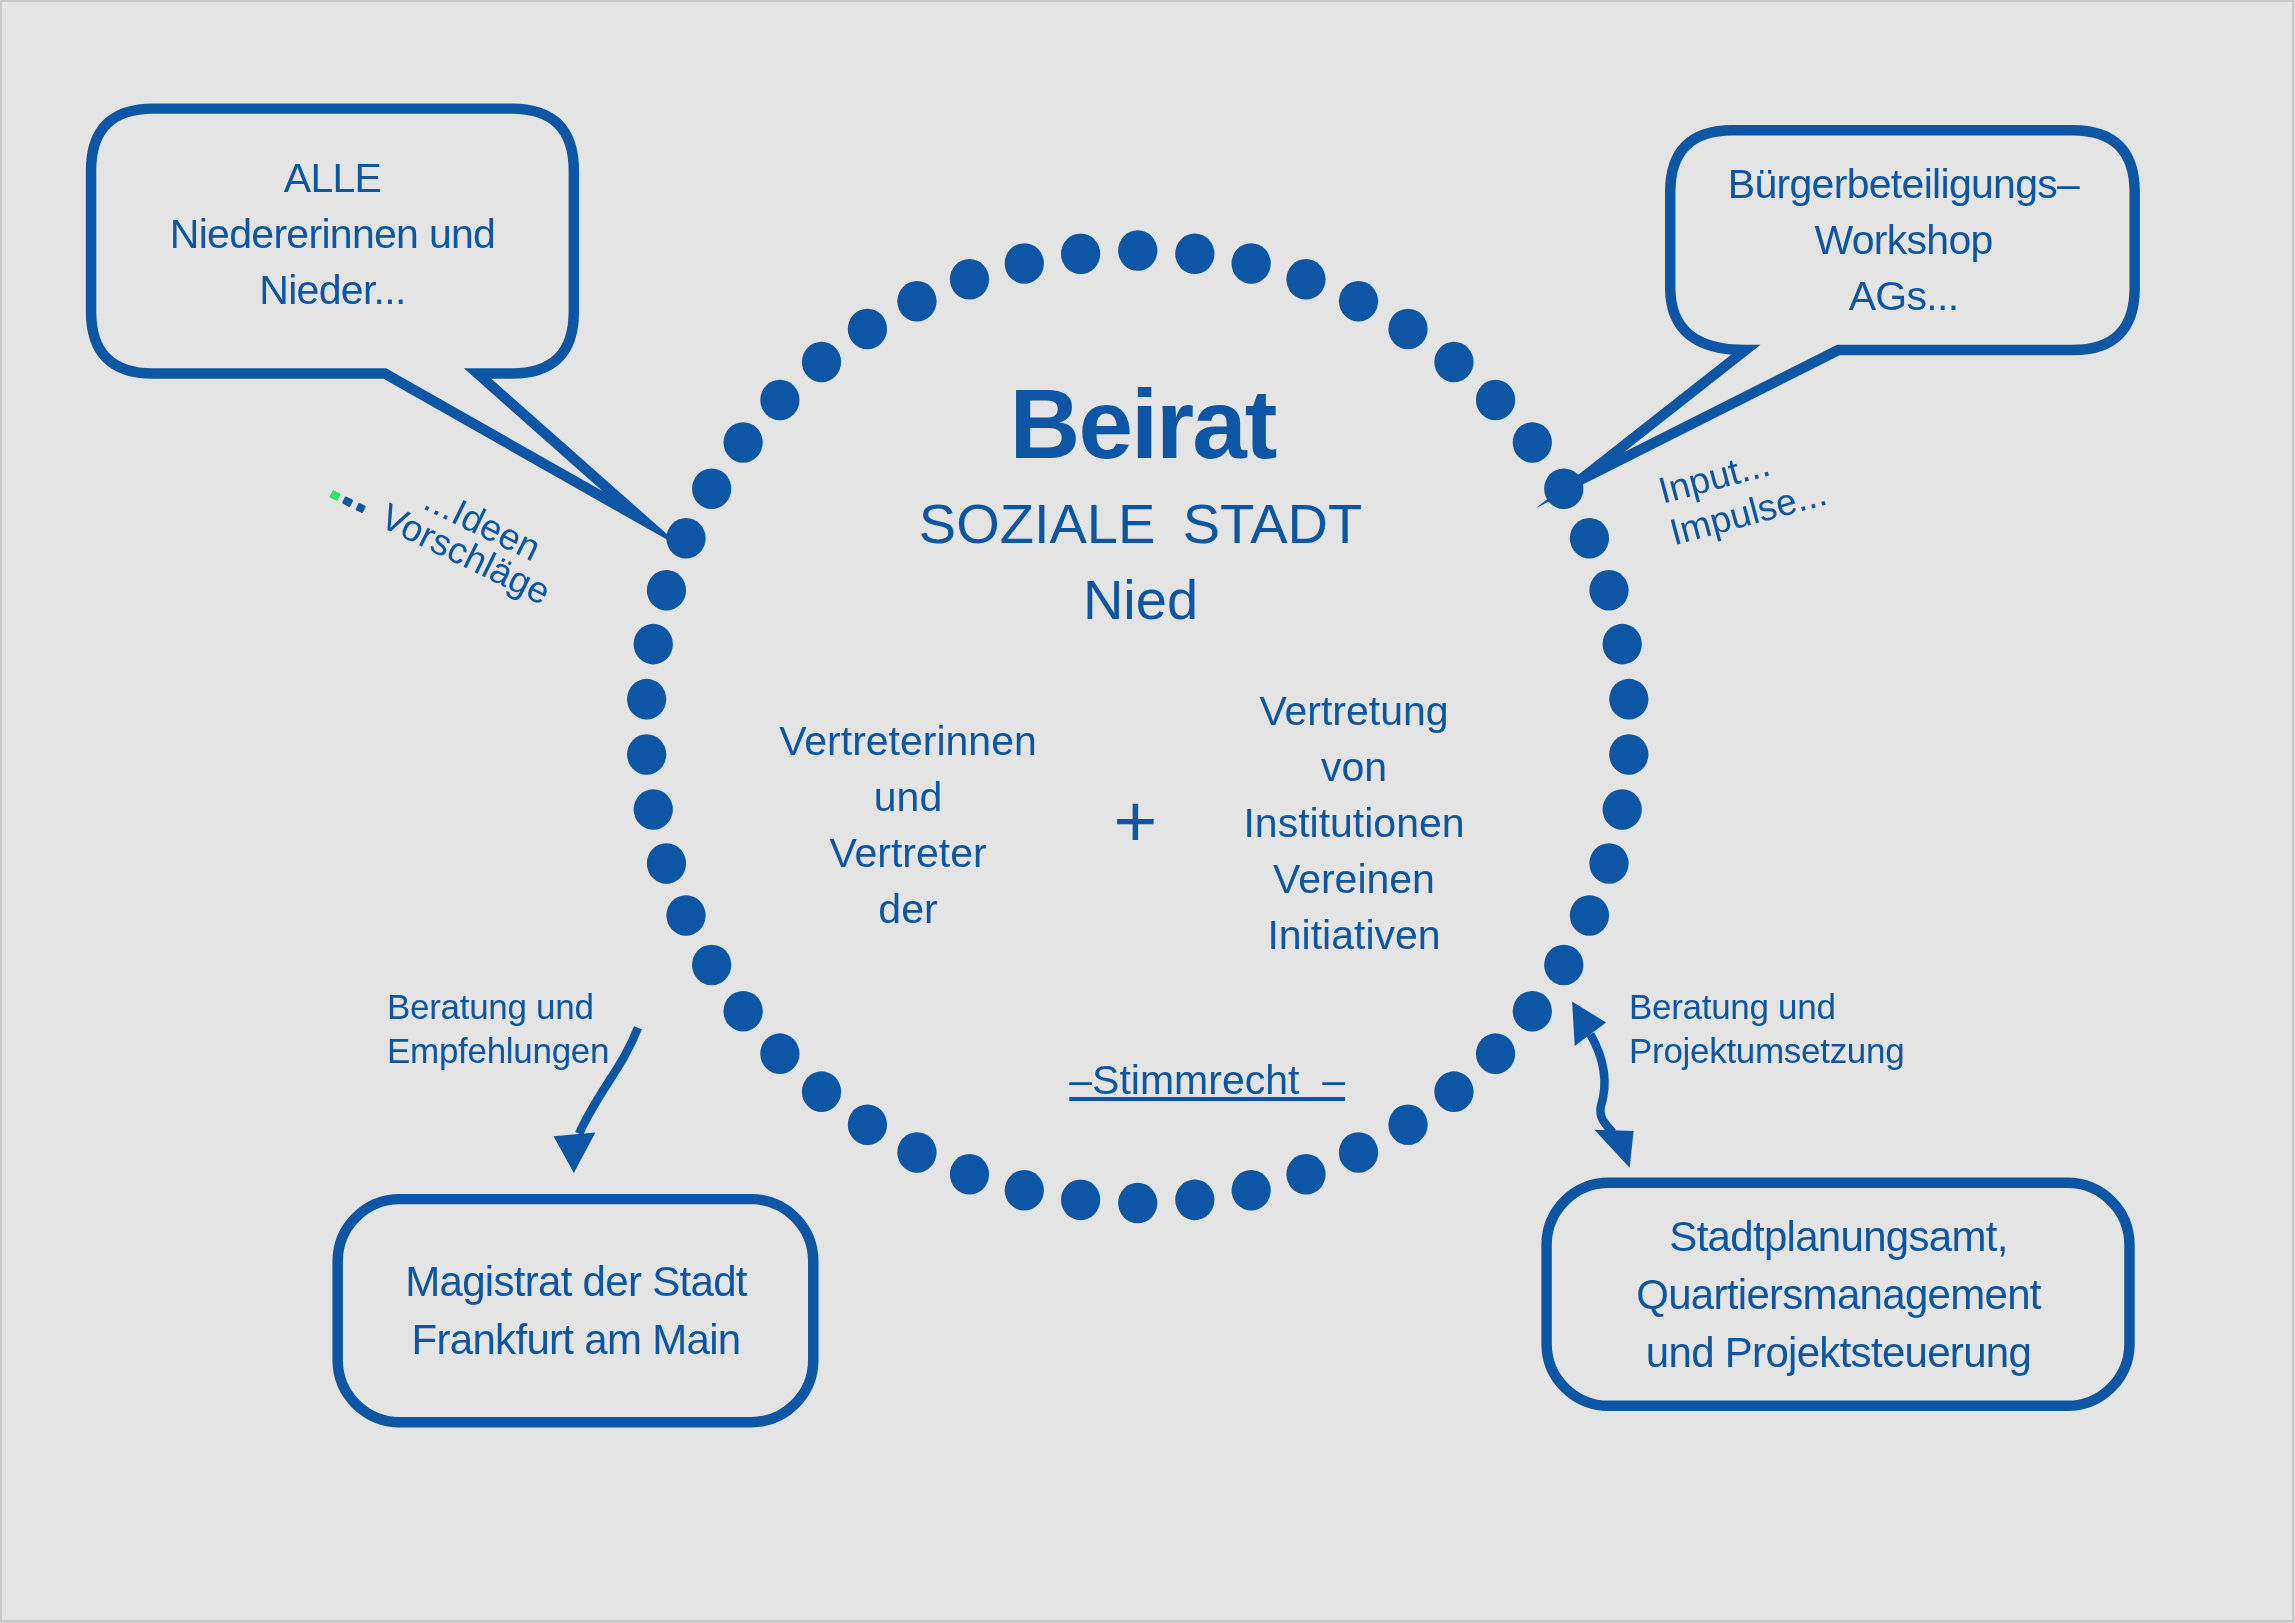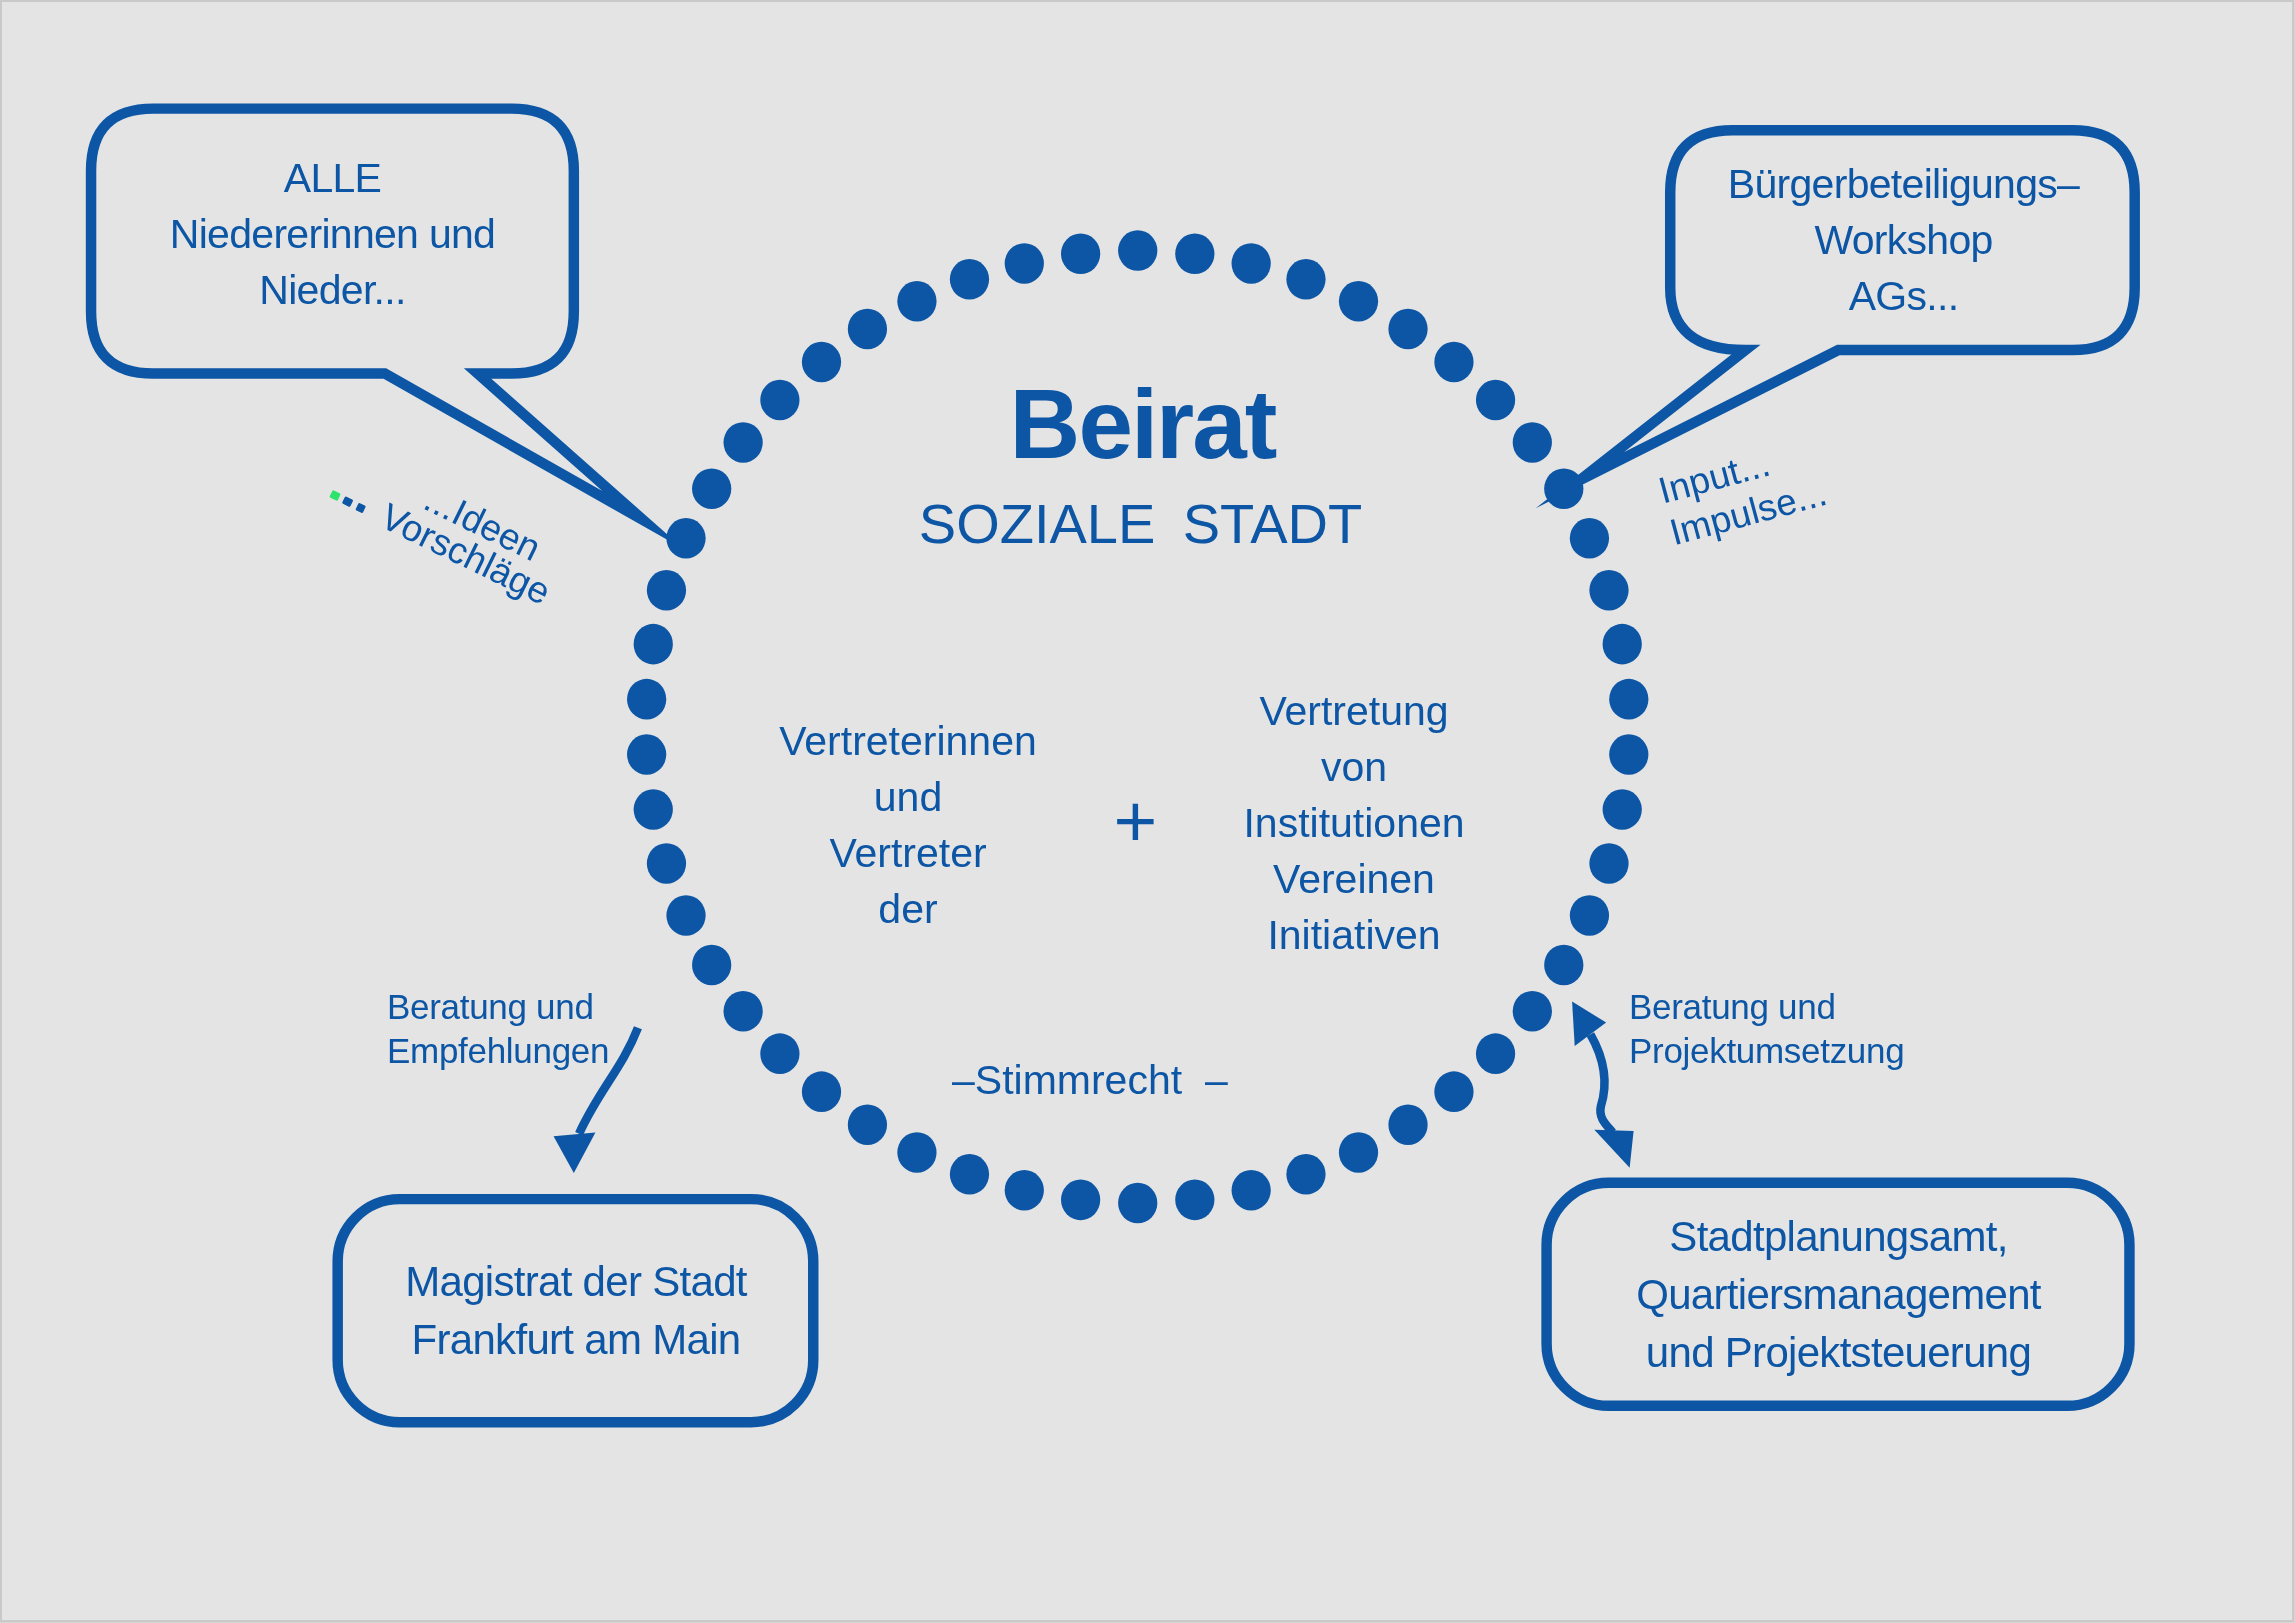--- a/index.html
+++ b/index.html
@@ -44,22 +44,22 @@
          font-size:98px;line-height:105px;font-weight:bold;letter-spacing:-2px;}
   #subtitle{left:877px;top:492px;width:523px;text-align:center;
             font-size:56px;line-height:60px;letter-spacing:0px;word-spacing:11.8px;}
   #location{left:877px;top:568px;width:523px;text-align:center;
             font-size:56px;line-height:60px;}
 
   .col{width:458px;text-align:center;font-size:41px;line-height:56px;}
   #col-left{left:677px;top:681px;margin-top:30px;}
   #col-right{left:1123px;top:681px;}
   #plus-sign{left:1094px;top:780px;width:79px;text-align:center;font-size:75px;line-height:79px;}
-  #voting-note{left:950px;top:1055px;width:393px;text-align:left;
-               font-size:41px;line-height:46px;white-space:pre;}
+  #voting-note{left:950px;top:1055px;width:393px;text-align:right;
+               font-size:41px;line-height:46px;white-space:pre;text-decoration:underline;}
 
   .rot-label{font-size:37px;line-height:42px;transform-origin:0 0;white-space:nowrap;}
   #ideen-label{left:434px;top:476px;transform:rotate(26deg);}
   #vorschlaege-label{left:340px;top:469px;transform:rotate(26deg);}
   #input-label{left:1652px;top:469px;transform:rotate(-15deg);line-height:43px;}
 
   .sq{display:inline-block;width:8.5px;height:8.5px;border-radius:1.3px;
       background:var(--blue);margin-right:5.9px;transform:translateY(-3.9px);}
   .sq.green{background:var(--green);}
   .dots-group{display:inline-block;margin-right:13px;}
@@ -170,20 +170,21 @@
   </div>
 
   <div class="txt bubble-text bottom" id="br-text">
     <div>Stadtplanungsamt,</div>
     <div>Quartiersmanagement</div>
     <div>und Projektsteuerung</div>
   </div>
 
   <div class="txt" id="title">Beirat</div>
   <div class="txt" id="subtitle">SOZIALE STADT</div>
+  <div class="txt" id="location">Nied</div>
 
   <div class="txt col" id="col-left">
     <div>Vertreterinnen</div>
     <div>und</div>
     <div>Vertreter</div>
     <div>der</div>
   </div>
 
   <div class="txt" id="plus-sign">+</div>
 

